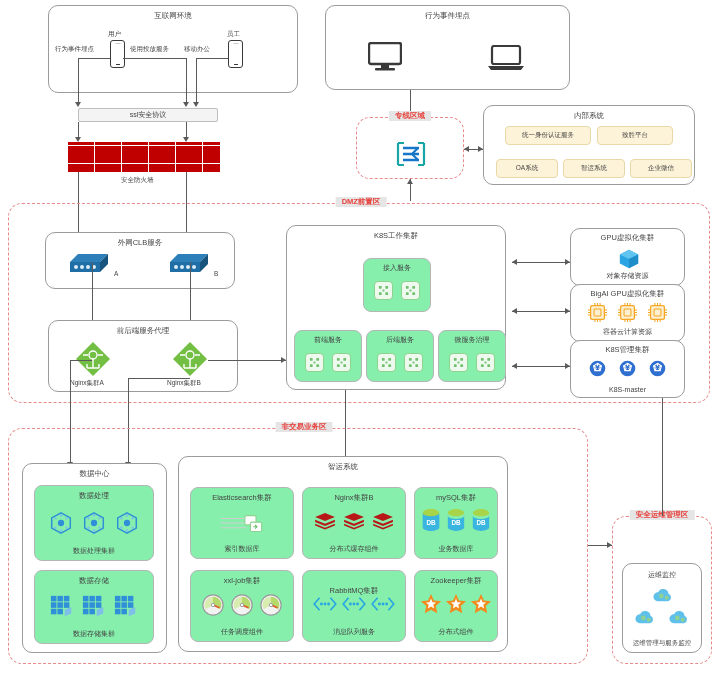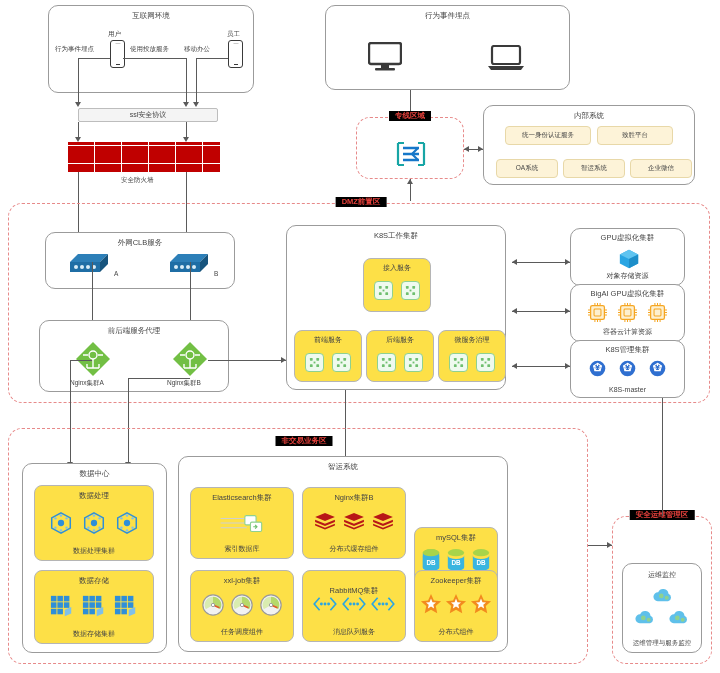--- a/index.html
+++ b/index.html
@@ -1,24 +1,24 @@
 <!DOCTYPE html>
 <html><head>
 <meta charset="utf-8">
 <style>
   html,body{margin:0;padding:0;background:#fff;}
   body{width:720px;height:673px;position:relative;
        font-family:"Liberation Sans","DejaVu Sans",sans-serif;
        color:#3c3c3c;-webkit-font-smoothing:antialiased;}
   .abs{position:absolute;box-sizing:border-box;}
   .box{border:1px solid #9b9b9b;border-radius:10px;background:#fff;}
-  .box-in{border:1px solid #b5b5b5;border-radius:8px;background:#fde047;}
+  .box-in{border:1px solid #b5b5b5;border-radius:8px;background:#86efac;}
   .zone{border:1px dashed #e78a8a;border-radius:14px;background:transparent;}
   .ztitle{position:absolute;top:-7px;left:50%;transform:translateX(-50%);
-          background:#000000;padding:0 6px;color:#e8413c;font-size:7.5px;font-weight:bold;white-space:nowrap;}
+          background:#e5e5e5;padding:0 6px;color:#e8413c;font-size:7.5px;font-weight:bold;white-space:nowrap;}
   .title{position:absolute;top:5px;left:0;width:100%;text-align:center;
          font-size:7.5px;color:#444;white-space:nowrap;}
   .cap{position:absolute;bottom:4px;left:0;width:100%;text-align:center;
        font-size:7px;color:#444;white-space:nowrap;}
   .lbl{position:absolute;font-size:6.5px;color:#444;white-space:nowrap;}
   .line{position:absolute;background:#5a5a5a;}
   .hline{height:1px;}
   .vline{width:1px;}
   .arrow-d{position:absolute;width:0;height:0;border-left:3px solid transparent;
            border-right:3px solid transparent;border-top:5px solid #5a5a5a;}
@@ -44,21 +44,21 @@
                width:4px;height:1.2px;background:#3a3a3a;}
   .phone:before{content:"";position:absolute;left:50%;top:2px;transform:translateX(-50%);
                 width:5px;height:1px;background:#ccc;}
   .k8pod{width:17px;height:17px;border:1.3px solid #8fd18f;border-radius:4px;background:#effaef;
          display:inline-flex;align-items:center;justify-content:center;}
   .flex{display:flex;align-items:center;justify-content:center;}
 </style>
 </head>
 <body>
 
-<div class="abs box" style="left:48px;top:5px;width:206px;height:88px;">
+<div class="abs box" style="left:48px;top:5px;width:250px;height:88px;">
   <div class="title">互联网环境</div>
 </div>
 <div class="lbl" style="left:108px;top:30px;">用户</div>
 <div class="lbl" style="left:227px;top:30px;">员工</div>
 <div class="phone" style="left:110px;top:40px;width:13px;height:26px;"></div>
 <div class="phone" style="left:228px;top:40px;width:13px;height:26px;"></div>
 <div class="lbl" style="left:55px;top:45px;">行为事件埋点</div>
 <div class="lbl" style="left:130px;top:45px;">使用投放服务</div>
 <div class="lbl" style="left:184px;top:45px;">移动办公</div>
 
@@ -158,21 +158,21 @@
       <circle cx="28" cy="17" r="2"></circle>
     </g>
 </svg>
 <div class="lbl" style="left:214px;top:270px;">B</div>
 
 <div class="line vline" style="left:92px;top:262px;height:77px;"></div>
 <div class="line vline" style="left:190px;top:262px;height:77px;"></div>
 <div class="arrow-d" style="left:89px;top:336px;"></div>
 <div class="arrow-d" style="left:187px;top:336px;"></div>
 
-<div class="abs box" style="left:39px;top:320px;width:190px;height:72px;">
+<div class="abs box" style="left:48px;top:320px;width:190px;height:72px;">
   <div class="title">前后端服务代理</div>
 </div>
 <svg class="abs" style="left:75px;top:341px;" width="36" height="36" viewBox="0 0 36 36">
   <path d="M18 1 L35 18 L18 35 L1 18 Z" fill="#72bf44"></path>
   <g stroke="#fff" stroke-width="1.4" fill="none">
     <circle cx="18" cy="14" r="4"></circle>
     <path d="M18 18 V27 M12 27 H24 M12 27 V23 M24 27 V23"></path>
     <path d="M8 14 H13 M23 14 H28"></path>
   </g>
 </svg>
@@ -381,21 +381,21 @@
         </g>
       </svg>
   </div>
   <div class="cap">K8S-master</div>
 </div>
 
 <div class="line vline" style="left:345px;top:390px;height:73px;"></div>
 <div class="arrow-d" style="left:342px;top:460px;"></div>
 
 <div class="abs zone" style="left:8px;top:428px;width:580px;height:236px;">
-  <div class="ztitle" style="left:295px;margin-top:14px;">非交易业务区</div>
+  <div class="ztitle" style="left:295px;">非交易业务区</div>
 </div>
 
 <div class="abs box" style="left:22px;top:463px;width:145px;height:190px;">
   <div class="title">数据中心</div>
 </div>
 <div class="abs box-in" style="left:34px;top:485px;width:120px;height:76px;">
   <div class="title" style="top:5px;">数据处理</div>
   <div class="flex" style="position:absolute;top:24px;left:0;width:100%;gap:7px;">
     <svg width="26" height="26" viewBox="0 0 28 28">
         <path d="M14 3 L24 8.5 V19.5 L14 25 L4 19.5 V8.5 Z" fill="none" stroke="#2f8fd8" stroke-width="1.6"></path>
@@ -520,21 +520,21 @@
         <g fill="#b81717">
           <path d="M12 1 L23 5.5 L12 10 L1 5.5 Z"></path>
           <path d="M1 8.5 L12 13 L23 8.5 V11 L12 15.5 L1 11 Z"></path>
           <path d="M1 13 L12 17.5 L23 13 V15 L12 19.5 L1 15 Z"></path>
         </g>
       </svg>
   </div>
   <div class="cap">分布式缓存组件</div>
 </div>
 
-<div class="abs box-in" style="left:414px;top:487px;width:84px;height:72px;margin-top:40px;">
+<div class="abs box-in" style="left:414px;top:487px;width:84px;height:72px;">
   <div class="title" style="top:5px;">mySQL集群</div>
   <div class="flex" style="position:absolute;top:20px;left:0;width:100%;gap:5px;">
     <svg width="20" height="24" viewBox="0 0 22 26">
         <ellipse cx="11" cy="5" rx="9" ry="4" fill="#a8d44a"></ellipse>
         <path d="M2 5 V21 a9 4 0 0 0 18 0 V5" fill="#39b5e0"></path>
         <ellipse cx="11" cy="5" rx="9" ry="4" fill="#a8d44a"></ellipse>
         <path d="M2 8 V21 a9 4 0 0 0 18 0 V8 a9 4 0 0 1 -18 0" fill="#39b5e0"></path>
         <text x="11" y="19" font-size="7" font-family="Liberation Sans" fill="#fff" text-anchor="middle" font-weight="bold">DB</text>
       </svg>
     <svg width="20" height="24" viewBox="0 0 22 26">

